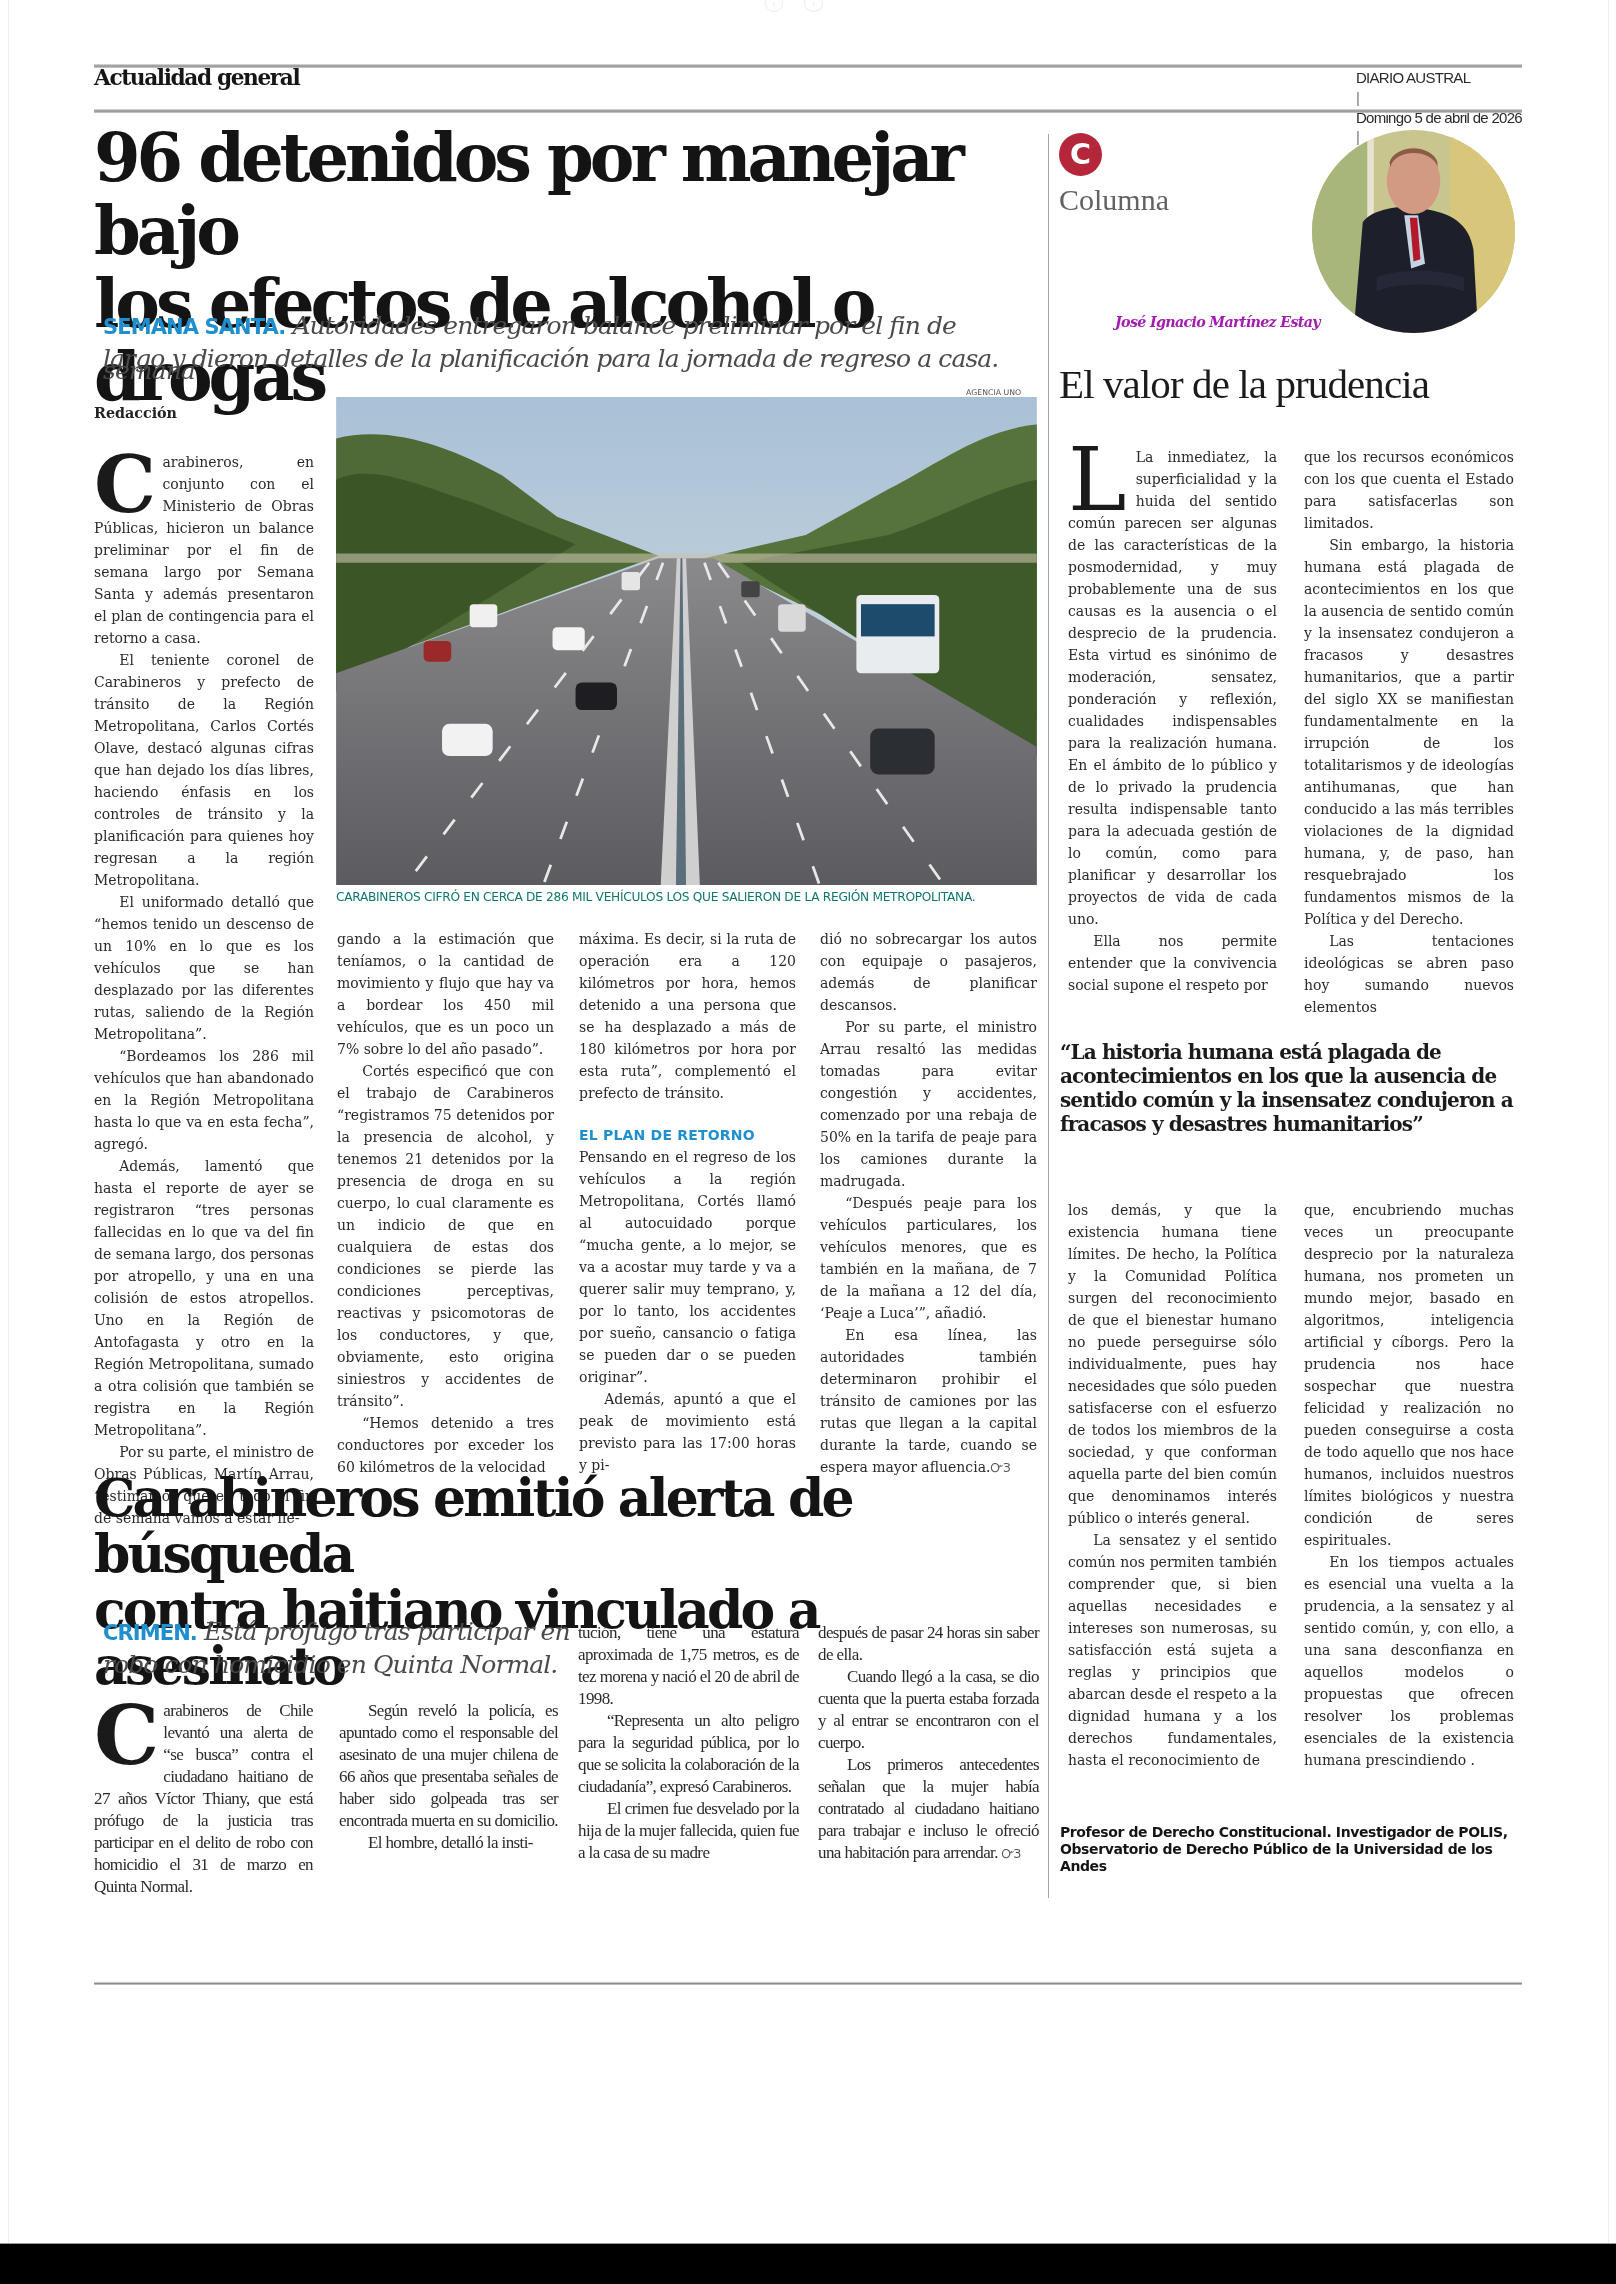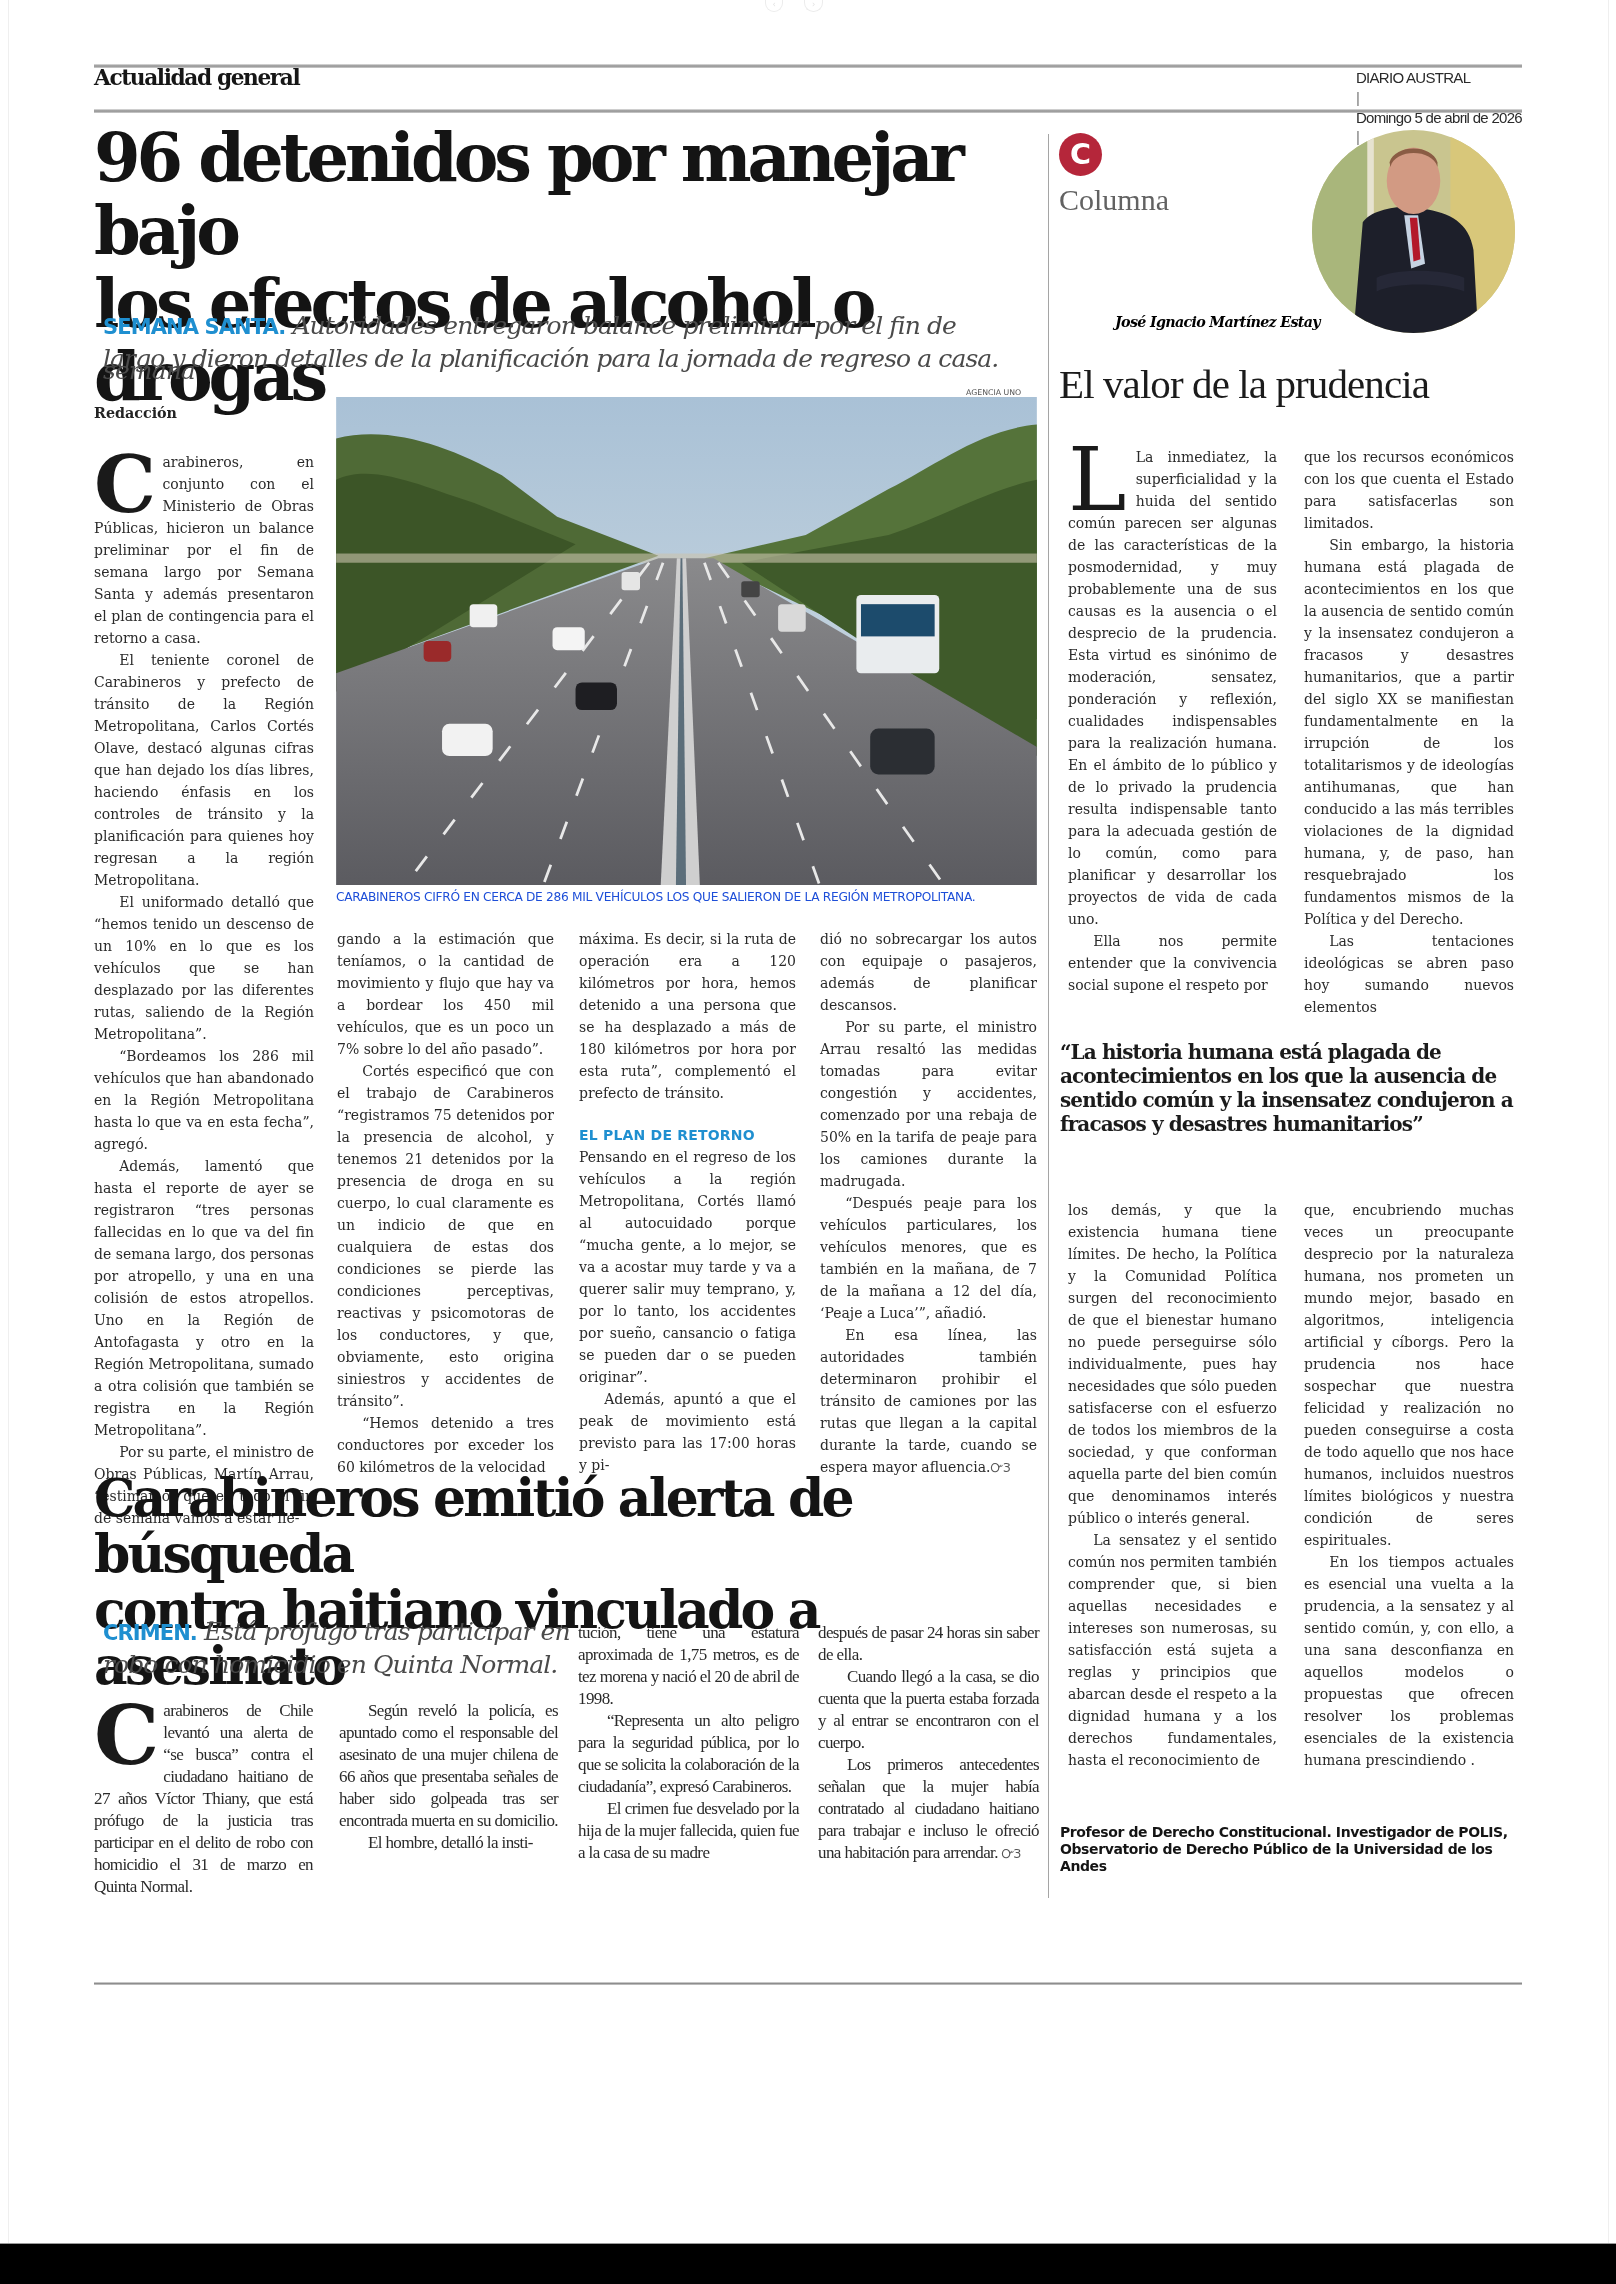--- a/index.html
+++ b/index.html
@@ -26,42 +26,42 @@
   
   .h1 { position: absolute; left: 94px; top: 121px; width: 949px; font-family: "DejaVu Serif", serif; font-weight: bold; font-size: 67px; line-height: 73px; letter-spacing: -4.1px; color: #141414; }
   .kicker-line { position: absolute; left: 94px; width: 949px; font-family: "DejaVu Serif", serif; font-style: italic; font-size: 25px; line-height: 44px; color: #4a4a4a; letter-spacing: -0.9px; margin-left: 9px; }
   .kicker { font-family: "DejaVu Sans", sans-serif; font-style: normal; font-weight: bold; color: #1f8fd0; letter-spacing: -0.9px; font-size: 21px; }
 
   .byline { position: absolute; left: 94px; top: 405px; font-family: "DejaVu Serif", serif; font-weight: bold; font-size: 14.3px; color: #232323; }
   .credit { position: absolute; left: 966px; top: 388px; font-family: "DejaVu Sans", sans-serif; font-size: 7.8px; color: #555; }
 
   
   .photo { position: absolute; left: 336px; top: 397px; width: 701px; height: 488px; overflow: hidden; }
-  .caption { position: absolute; left: 336px; top: 890px; font-family: "DejaVu Sans", sans-serif; font-size: 12.2px; color: #1d4ed8; letter-spacing: -0.3px; }
+  .caption { position: absolute; left: 336px; top: 890px; font-family: "DejaVu Sans", sans-serif; font-size: 12.2px; color: #0f766e; letter-spacing: -0.3px; }
 
   
   .col { position: absolute; font-family: "DejaVu Serif", serif; font-size: 14px; line-height: 22px; color: #2a2a2a; text-align: justify; hyphens: manual; }
   .col p { text-indent: 1.8em; }
   .col p.noind { text-indent: 0; }
   .dropcap { float: left; font-family: "DejaVu Serif", serif; font-weight: bold; font-size: 78px; line-height: 60px; margin: 3.7px 6.4px 0 0; color: #1a1a1a; }
   .subhead { font-family: "DejaVu Sans", sans-serif; font-weight: bold; color: #1f8fd0; font-size: 14px; letter-spacing: 0.2px; margin-top: 20px; text-indent: 0 !important; }
   .endmark { font-family: "DejaVu Sans", sans-serif; font-size: 12px; color: #555; }
 
   
   .h2 { position: absolute; left: 94px; top: 1470px; width: 949px; font-family: "DejaVu Serif", serif; font-weight: bold; font-size: 52px; line-height: 56px; letter-spacing: -2.8px; color: #141414; }
   .col2 { position: absolute; font-family: "Liberation Serif", serif; font-size: 17px; line-height: 22px; color: #2a2a2a; text-align: justify; letter-spacing: -0.6px; }
   .col2 p { text-indent: 1.7em; }
   .col2 p.noind { text-indent: 0; }
   .col2 .dropcap { font-size: 82px; line-height: 64px; margin: 2.8px 4.6px 0 0; }
 
   
   .c-badge { position: absolute; left: 1059px; top: 133px; width: 43px; height: 43px; border-radius: 50%; background: #b5263a; color: #fff; font-family: "DejaVu Sans", sans-serif; font-weight: bold; font-size: 28.6px; line-height: 43px; text-align: center; }
   .c-label { position: absolute; left: 1059px; top: 183px; font-family: "Liberation Serif", serif; font-size: 30px; color: #626262; }
   .portrait { position: absolute; left: 1312px; top: 130px; width: 203px; height: 203px; border-radius: 50%; overflow: hidden; }
-  .author { position: absolute; left: 1115px; top: 314px; font-family: "DejaVu Serif", serif; font-style: italic; font-weight: bold; font-size: 14.3px; color: #000000; letter-spacing: -0.7px; }
+  .author { position: absolute; left: 1115px; top: 314px; font-family: "DejaVu Serif", serif; font-style: italic; font-weight: bold; font-size: 14.3px; color: #a21caf; letter-spacing: -0.7px; }
   .col-title { position: absolute; left: 1059px; top: 360px; font-family: "Liberation Serif", serif; font-size: 41px; color: #1b1b1b; letter-spacing: -0.9px; }
   .ocol { position: absolute; font-family: "DejaVu Serif", serif; font-size: 14px; line-height: 22px; color: #2a2a2a; text-align: justify; }
   .ocol p { text-indent: 1.8em; }
   .ocol p.noind { text-indent: 0; }
   .ocol .dropcap { font-size: 88px; line-height: 64px; margin: 1.8px 9.2px 0 0; font-weight: normal; }
   .pullquote { position: absolute; left: 1060px; top: 1040px; width: 465px; font-family: "DejaVu Serif", serif; font-weight: bold; font-size: 20px; line-height: 24px; letter-spacing: -0.9px; color: #1b1b1b; }
   .bio { position: absolute; left: 1060px; top: 1824px; width: 451px; font-family: "DejaVu Sans", sans-serif; font-weight: bold; font-size: 14px; line-height: 17px; color: #141414; letter-spacing: -0.4px; }
 </style>
 </head>
 <body>

